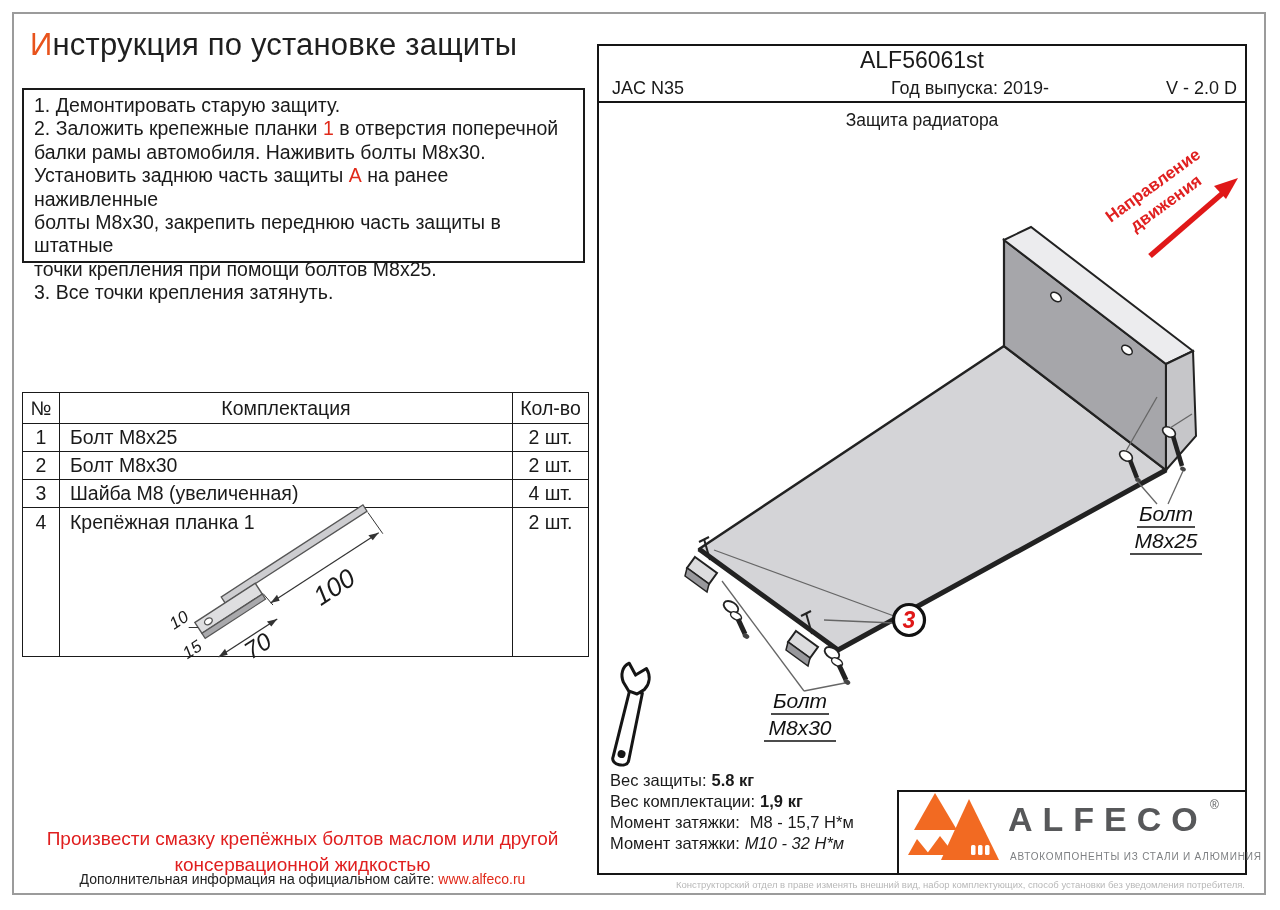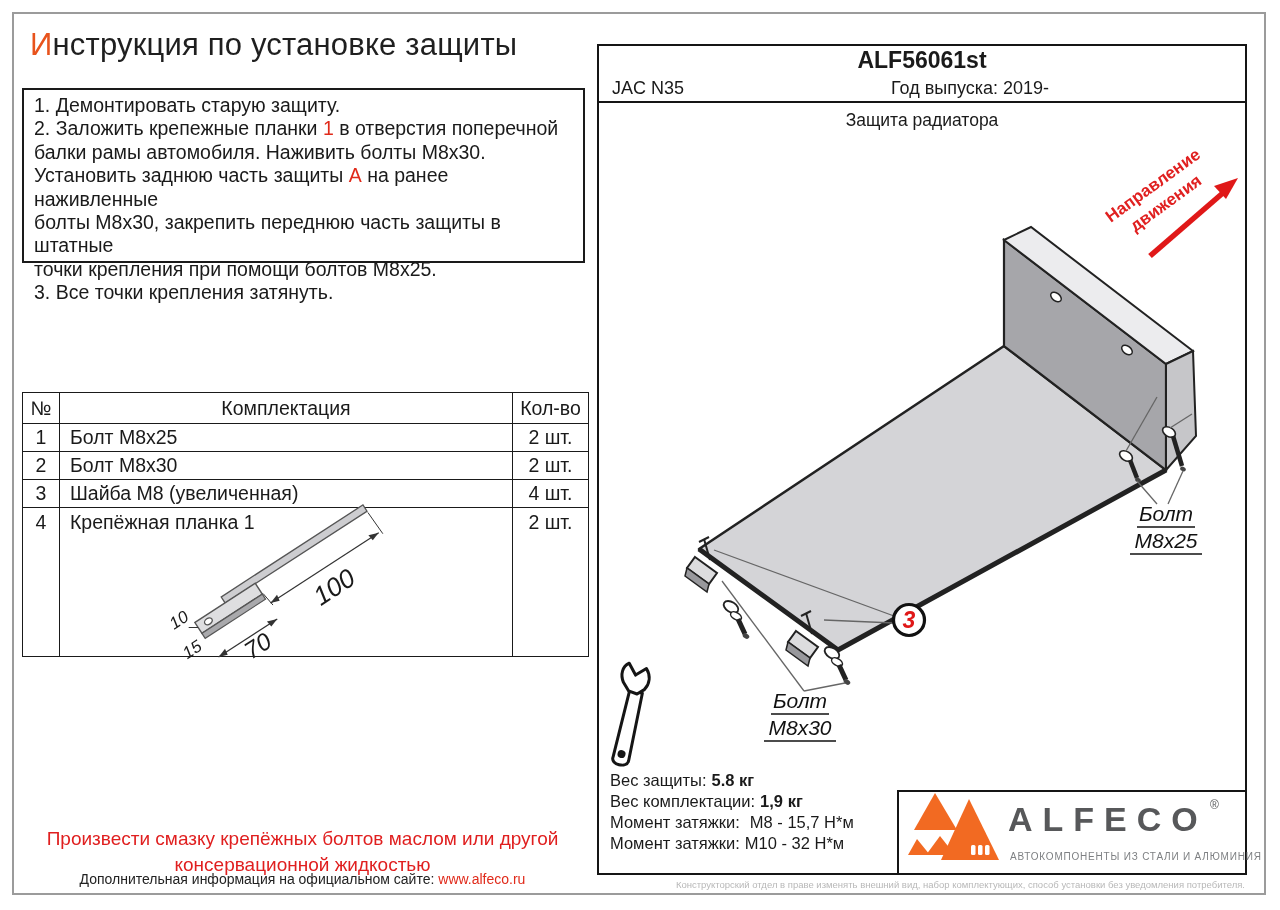--- a/index.html
+++ b/index.html
@@ -23,21 +23,21 @@
   #parts-table tr.hdr td{text-align:center;height:30px;padding-left:0;}
   #parts-table tr.row td{height:27px;}
   #parts-table tr.tall td{height:145px;vertical-align:top;padding-top:3px;}
   
   #note-block{left:20px;top:826px;width:565px;text-align:center;color:#e01f1f;font-size:19px;line-height:26px;}
   #info-line{left:20px;top:871px;width:565px;text-align:center;font-size:14px;color:#222;}
   #info-line .link{color:#e02a1a;text-decoration:none;}
   
   #right-panel{left:597px;top:44px;width:650px;height:831px;border:2.5px solid #151515;box-sizing:border-box;}
   #rp-divider{left:597px;top:101px;width:650px;height:0;border-top:2.5px solid #151515;}
-  #part-number{left:597px;top:47px;width:650px;text-align:center;font-size:23px;font-weight:bold;}
+  #part-number{left:597px;top:47px;width:650px;text-align:center;font-size:23px;font-weight:normal;}
   #model-name{left:612px;top:78px;font-size:18px;}
   #year-label{left:597px;top:78px;width:650px;text-align:center;font-size:18px;margin-left:48px;}
   #engine-label{left:997px;top:78px;width:240px;text-align:right;font-size:18px;}
   #product-name{left:597px;top:110px;width:650px;text-align:center;font-size:17.5px;}
   
   #specs{left:610px;top:770px;font-size:16.5px;line-height:21px;}
   #specs .val{margin-left:5px;}
   #specs .b{font-weight:bold;}
   
   #logo-box{left:897px;top:790px;width:350px;height:85px;border:2.5px solid #151515;box-sizing:border-box;background:#fff;}
@@ -126,20 +126,21 @@
     <div>Произвести смазку крепёжных болтов маслом или другой</div>
     <div>консервационной жидкостью</div>
   </div>
   <div id="info-line" class="abs"><span>Дополнительная информация на официальном сайте: </span><a class="link" href="#">www.alfeco.ru</a></div>
 
   <div id="right-panel" class="abs"></div>
   <div id="rp-divider" class="abs"></div>
   <div id="part-number" class="abs">ALF56061st</div>
   <div id="model-name" class="abs">JAC N35</div>
   <div id="year-label" class="abs">Год выпуска: 2019-</div>
+  <div id="engine-label" class="abs">V - 2.0 D</div>
   <div id="product-name" class="abs">Защита радиатора</div>
 
   <svg class="abs" style="left:597px;top:44px;pointer-events:none;" width="650" height="831" viewBox="597 44 650 831">
 
     <g>
       <line x1="1150" y1="256" x2="1224" y2="192" stroke="#e01818" stroke-width="5.5"></line>
       <polygon points="1238,178 1214,186 1226,199" fill="#e01818"></polygon>
       <g transform="translate(1162,198) rotate(-36)">
         <text x="0" y="-10" font-size="17" font-weight="600" fill="#e02020" text-anchor="middle">Направление</text>
         <text x="0" y="12" font-size="17" font-weight="600" fill="#e02020" text-anchor="middle">движения</text>
@@ -226,21 +227,21 @@
       <path d="M -7,-27 L 6,-27 L 9,42 C 9,50 -8,50 -7,42 Z" fill="#fff" stroke="#151515" stroke-width="3" stroke-linejoin="round"></path>
       <path d="M -8,-26 L -15,-33 C -20,-40 -20,-48 -14,-53 L -5,-43 L 4,-52 C 10,-46 11,-38 7,-31 L 1,-25 Z" fill="#fff" stroke="#151515" stroke-width="3" stroke-linejoin="round"></path>
       <circle cx="0.5" cy="37" r="4" fill="#151515"></circle>
     </g>
   </svg>
 
   <div id="specs" class="abs">
     <div><span>Вес защиты:</span><span class="val b">5.8 кг</span></div>
     <div><span>Вес комплектации:</span><span class="val b">1,9 кг</span></div>
     <div><span>Момент затяжки:</span><span class="val" style="margin-left:10px;">М8 - 15,7 Н*м</span></div>
-    <div><span>Момент затяжки:</span><span class="val" style="">М10 - 32 Н*м</span></div>
+    <div><span>Момент затяжки:</span><span class="val" style="font-style:italic;">М10 - 32 Н*м</span></div>
   </div>
 
   <div id="logo-box" class="abs"></div>
   <svg class="abs" style="left:905px;top:793px;" width="100" height="74" viewBox="0 0 100 74">
     <polygon points="30,0 9,37 52,37" fill="#f26a22"></polygon>
     <polygon points="12,46 3,62 25,62" fill="#f26a22"></polygon>
     <polygon points="35,43 21,62 50,62" fill="#f26a22"></polygon>
     <polygon points="64,6 36,67 94,67" fill="#f26a22"></polygon>
     <rect x="66" y="52" width="4.5" height="10" rx="1.5" fill="#fff"></rect>
     <rect x="73" y="52" width="4.5" height="10" rx="1.5" fill="#fff"></rect>

